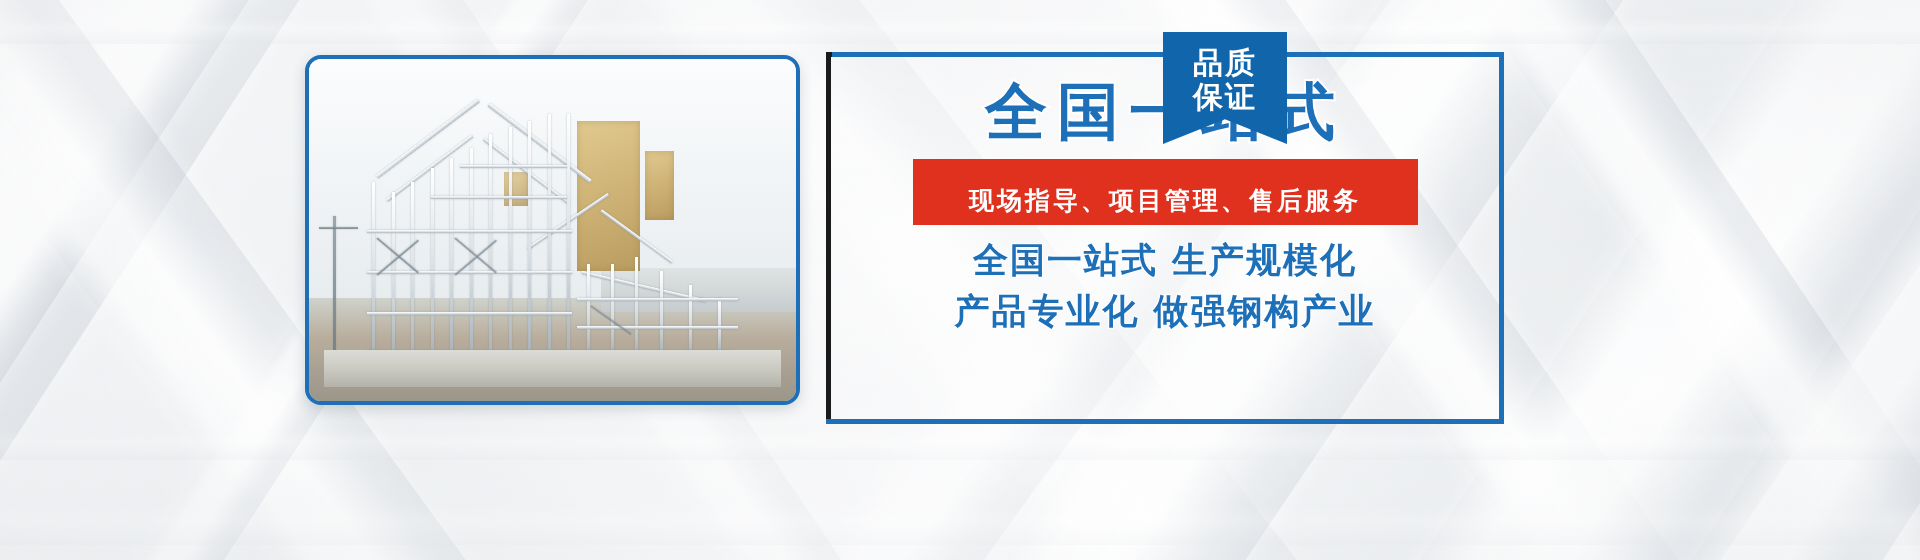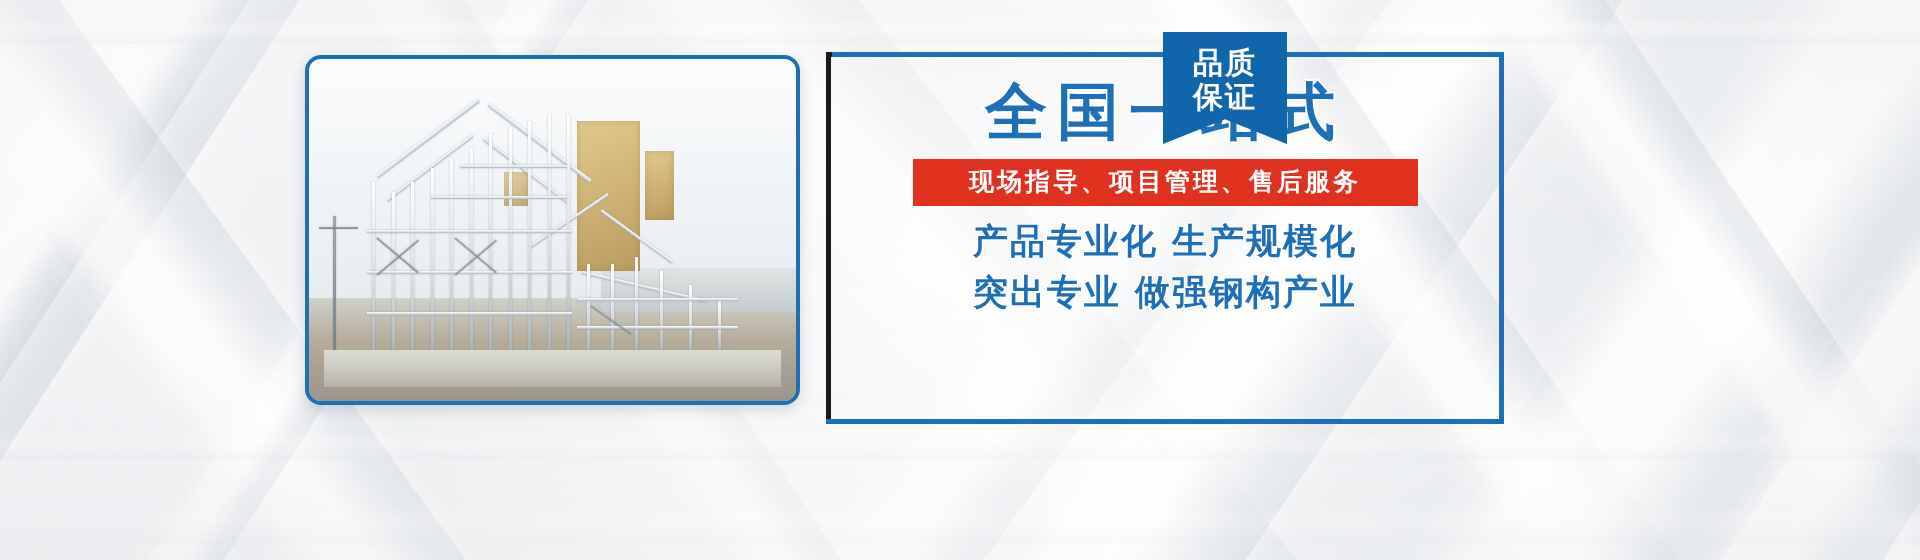--- a/index.html
+++ b/index.html
@@ -166,20 +166,21 @@
     text-align:center;
     color:#ffffff;
   }
   .red-l1{
     font-size:25px; font-weight:700; letter-spacing:6px; line-height:1.25;
     white-space:nowrap;
   }
   .red-l2{
     font-size:25px; font-weight:700; letter-spacing:3px; line-height:1.25;
     white-space:nowrap;
+    margin-top:19px;
   }
 
   
   .slogan{
     font-size:35px; font-weight:700; letter-spacing:2px;
     color:#1d6fb8; line-height:1;
     margin-top:18px;
     -webkit-text-stroke:2px #ffffff;
     paint-order:stroke fill;
     white-space:nowrap;
@@ -292,22 +293,22 @@
     <div class="frame-right"></div>
     <div class="frame-bottom"></div>
 
     <div class="panel-inner">
       <div class="headline">全国一站式</div>
 
       <div class="red-block">
         <div class="red-l2">现场指导、项目管理、售后服务</div>
       </div>
 
-      <div class="slogan">产品专业化  生产规模化</div>
-      <div class="slogan second">突出专业  做强钢构产业</div>
+      <div class="slogan">全国一站式  生产规模化</div>
+      <div class="slogan second">产品专业化  做强钢构产业</div>
     </div>
   </div>
 
   <div class="badge">
     <div class="badge-l">品质</div>
     <div class="badge-l">保证</div>
   </div>
 
 </div>
 

